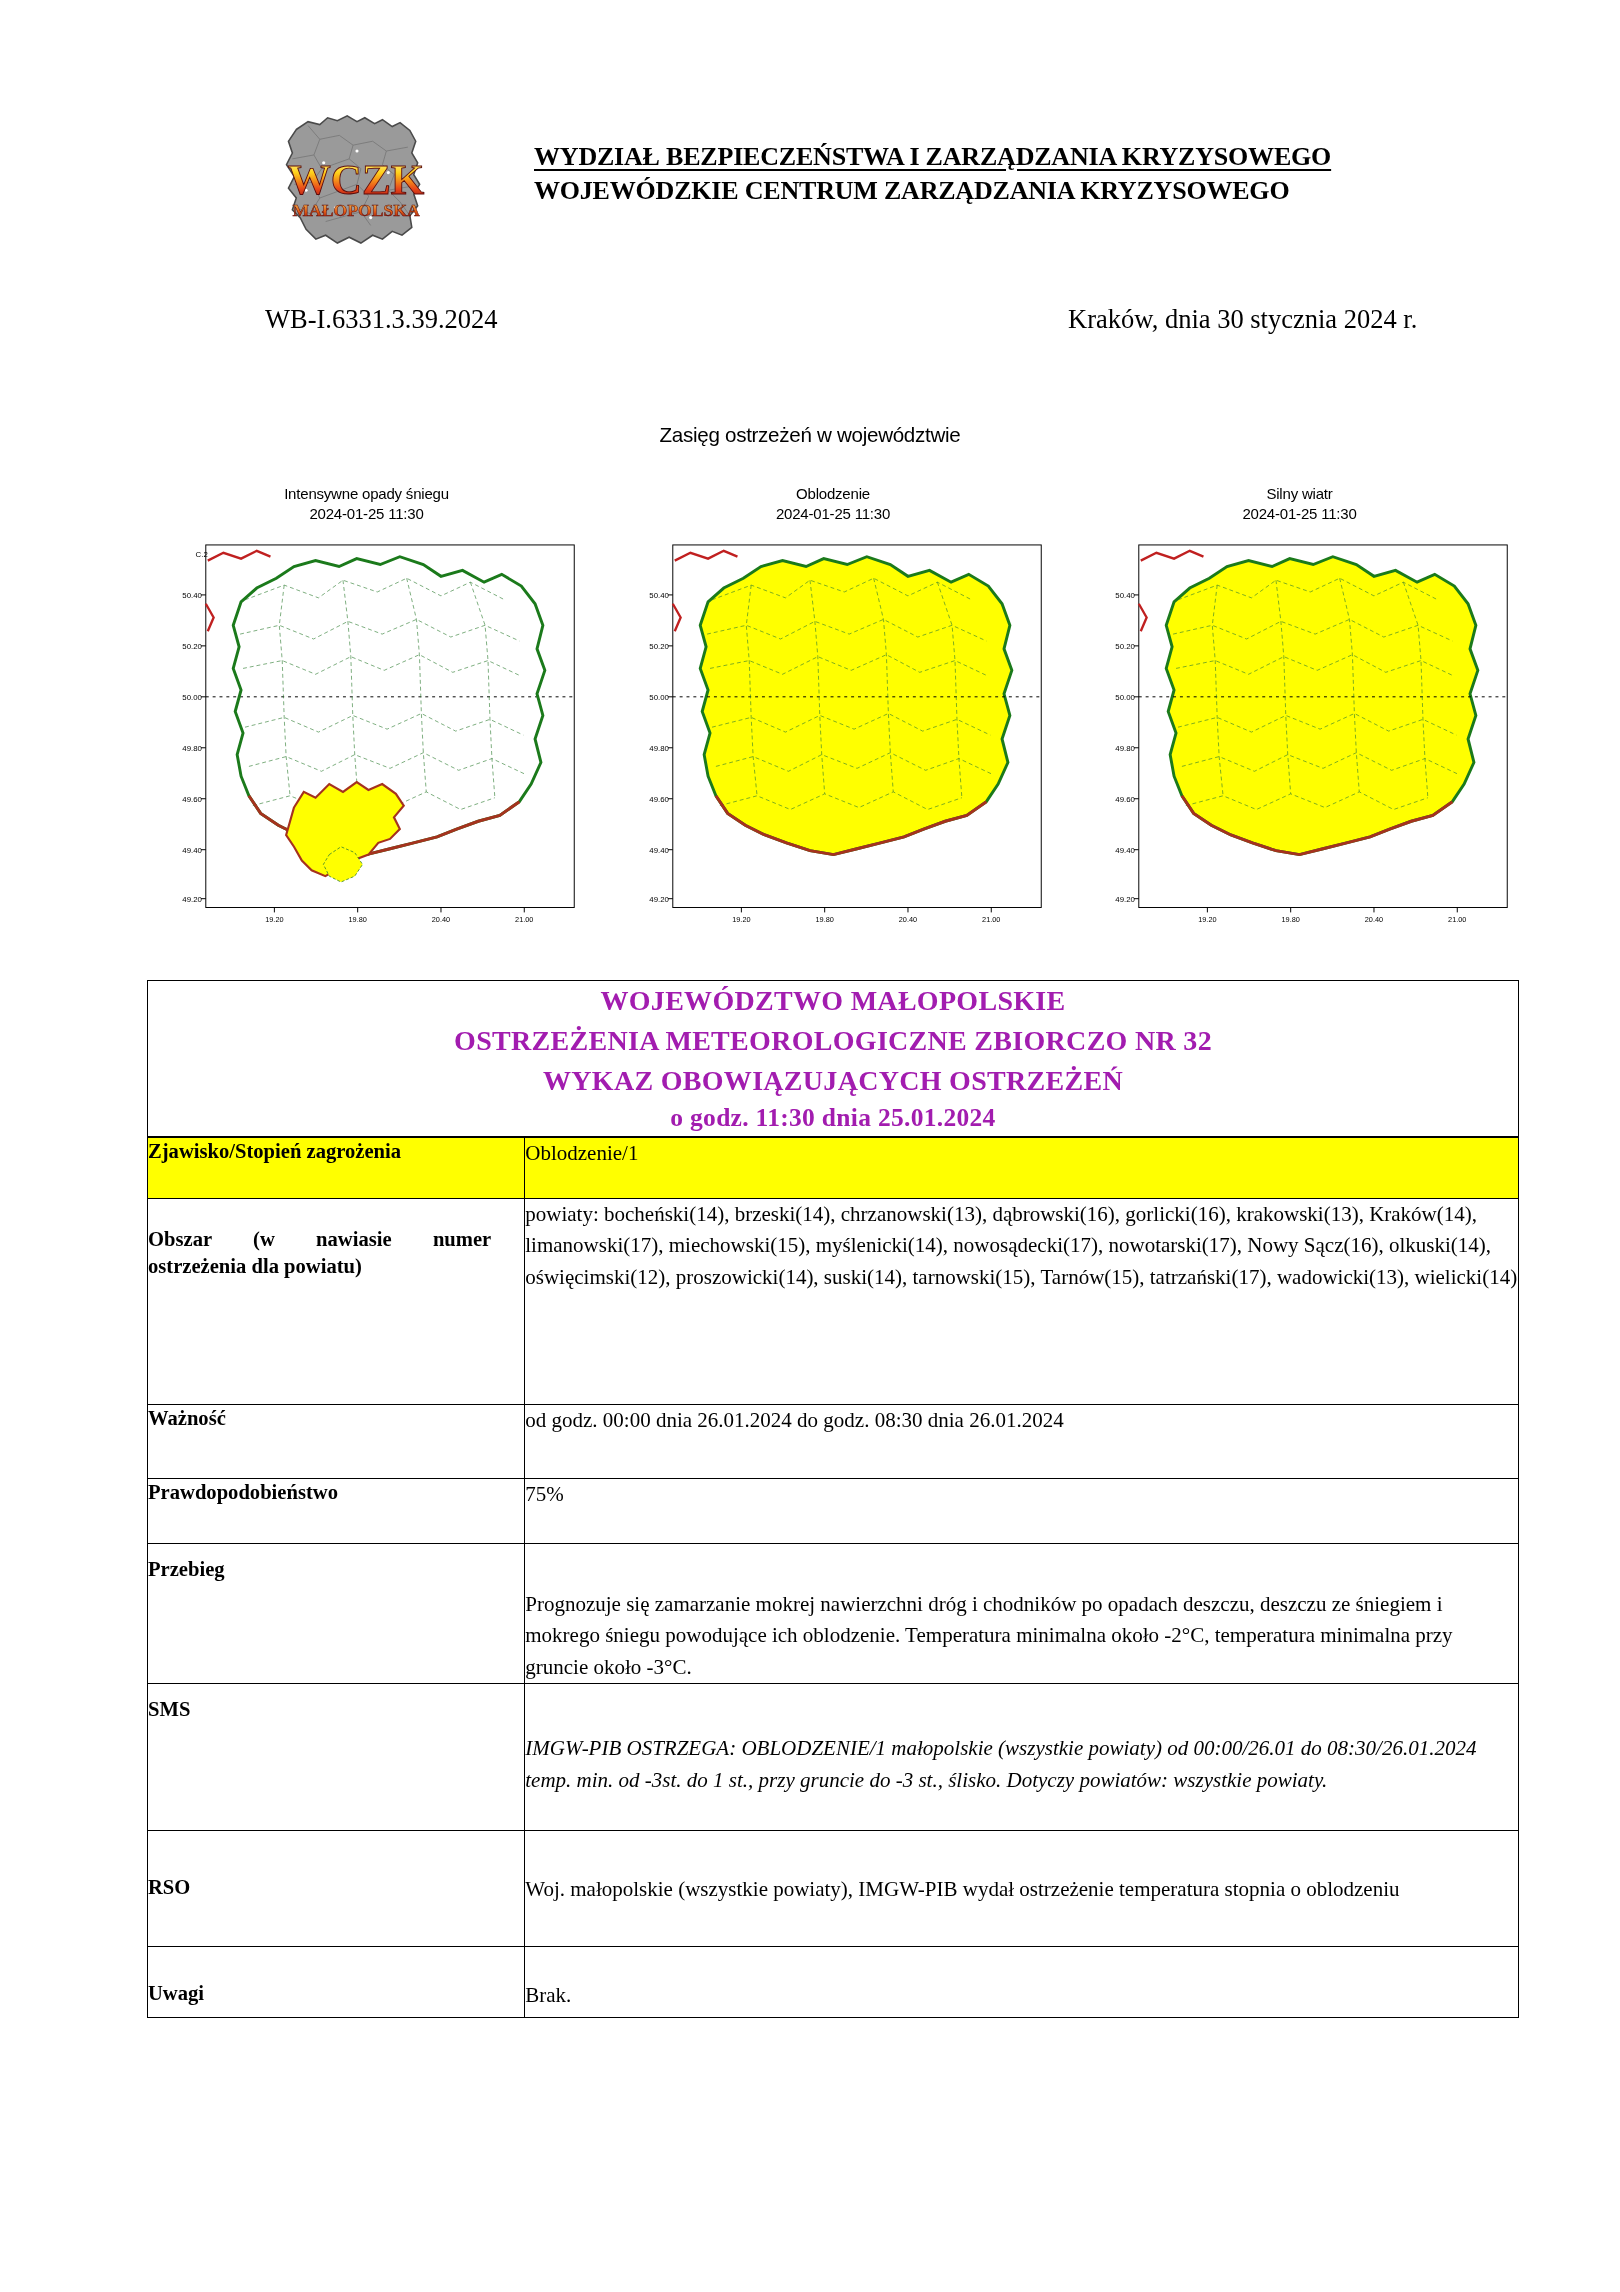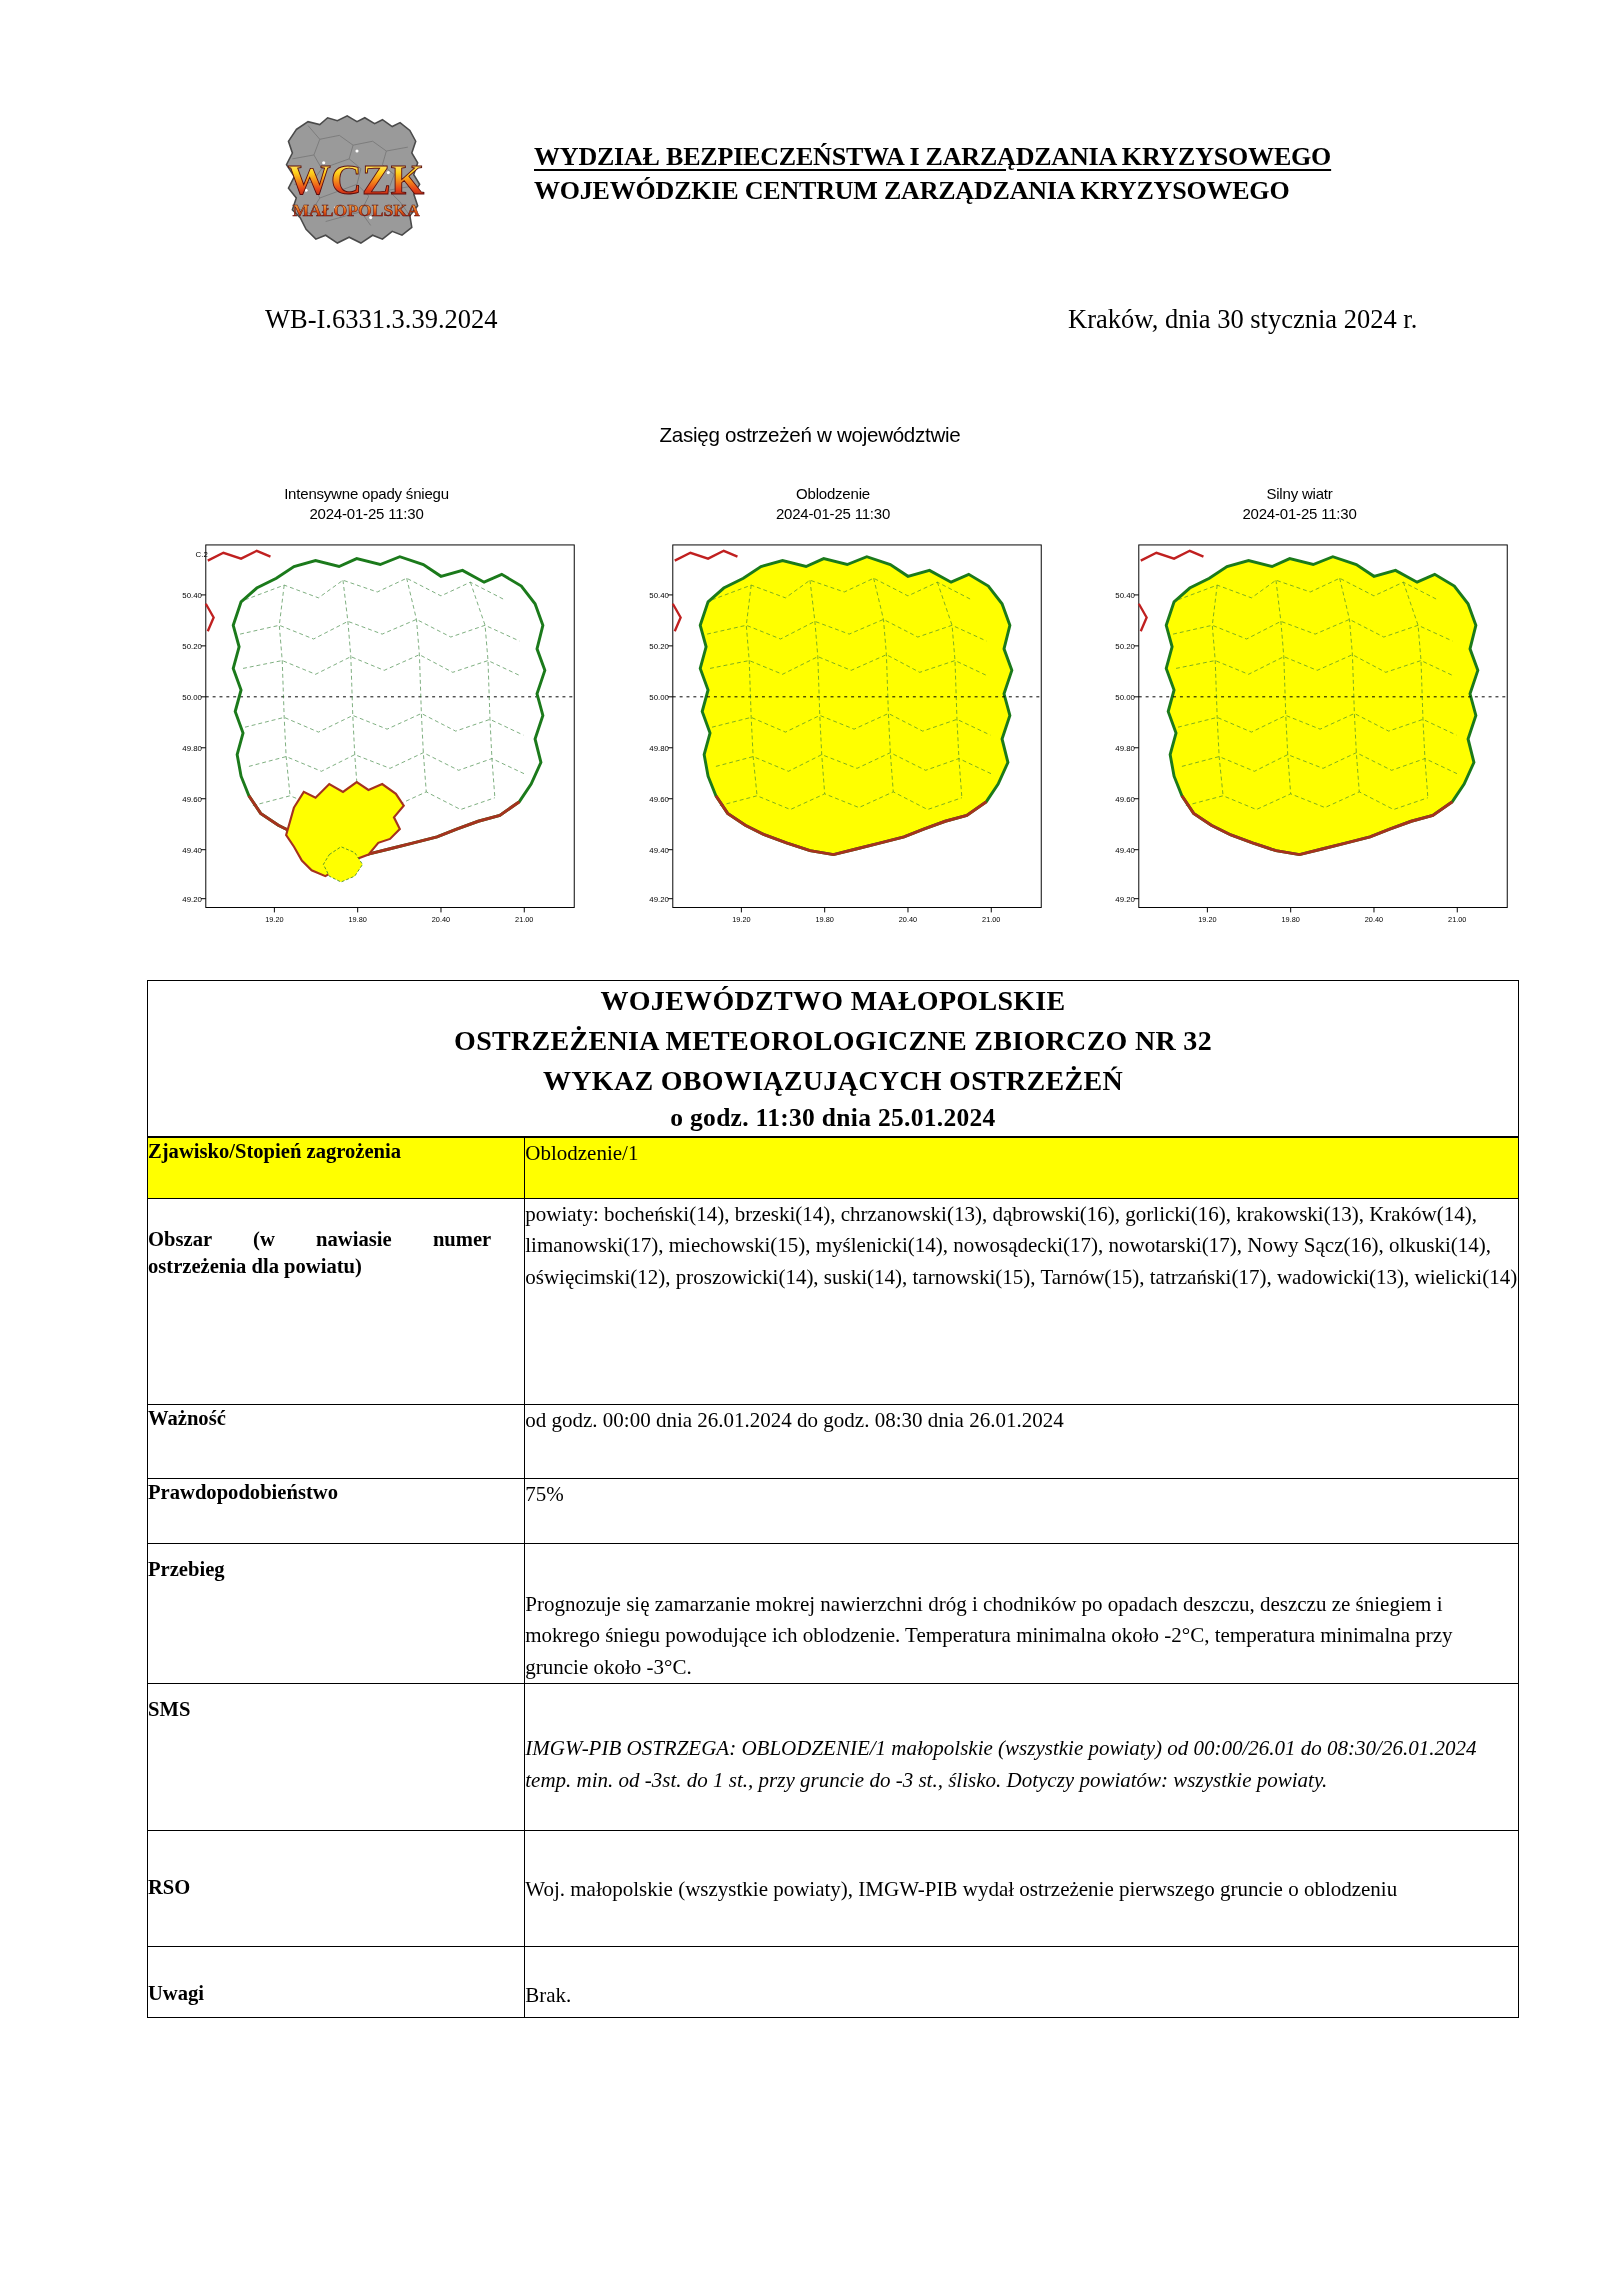--- a/index.html
+++ b/index.html
@@ -145,21 +145,21 @@
   }
   .col-label { width: 377px; }
   .col-value { width: 993px; }
 
   .title-cell {
     text-align: center;
     padding: 21.6px 9.8px 25.5px 9.8px;
     border-bottom: 2px solid #000 !important;
   }
   .title-line {
-    color: #000000;
+    color: #a21caf;
     font-weight: bold;
     line-height: 1.42;
     letter-spacing: 0.3px;
   }
   .t1 { font-size: 28px; }
   .t2 { font-size: 28px; }
   .t3 { font-size: 28px; }
   .t4 { font-size: 25.5px; }
 
   .row-yellow td {
@@ -525,21 +525,21 @@
         <td class="cell-value" style="padding-top:45px;">Prognozuje się zamarzanie mokrej nawierzchni dróg i chodników po opadach deszczu, deszczu ze śniegiem i mokrego śniegu powodujące ich oblodzenie. Temperatura minimalna około -2°C, temperatura minimalna przy gruncie około -3°C.</td>
       </tr>
 
       <tr class="h-sms">
         <td class="cell-label" style="padding-top:11.8px;">SMS</td>
         <td class="cell-value" style="padding-top:49px;font-style:italic;">IMGW-PIB OSTRZEGA: OBLODZENIE/1 małopolskie (wszystkie powiaty) od 00:00/26.01 do 08:30/26.01.2024 temp. min. od -3st. do 1 st., przy gruncie do -3 st., ślisko. Dotyczy powiatów: wszystkie powiaty.</td>
       </tr>
 
       <tr class="h-rso">
         <td class="cell-label" style="padding-top:43px;">RSO</td>
-        <td class="cell-value" style="padding-top:43px;">Woj. małopolskie (wszystkie powiaty), IMGW-PIB wydał ostrzeżenie pierwszego gruncie o oblodzeniu</td>
+        <td class="cell-value" style="padding-top:43px;">Woj. małopolskie (wszystkie powiaty), IMGW-PIB wydał ostrzeżenie temperatura stopnia o oblodzeniu</td>
       </tr>
 
       <tr class="h-uwagi">
         <td class="cell-label" style="padding-top:33px;">Uwagi</td>
         <td class="cell-value" style="padding-top:33px;">Brak.</td>
       </tr>
     </tbody>
   </table>
 
 </div>

